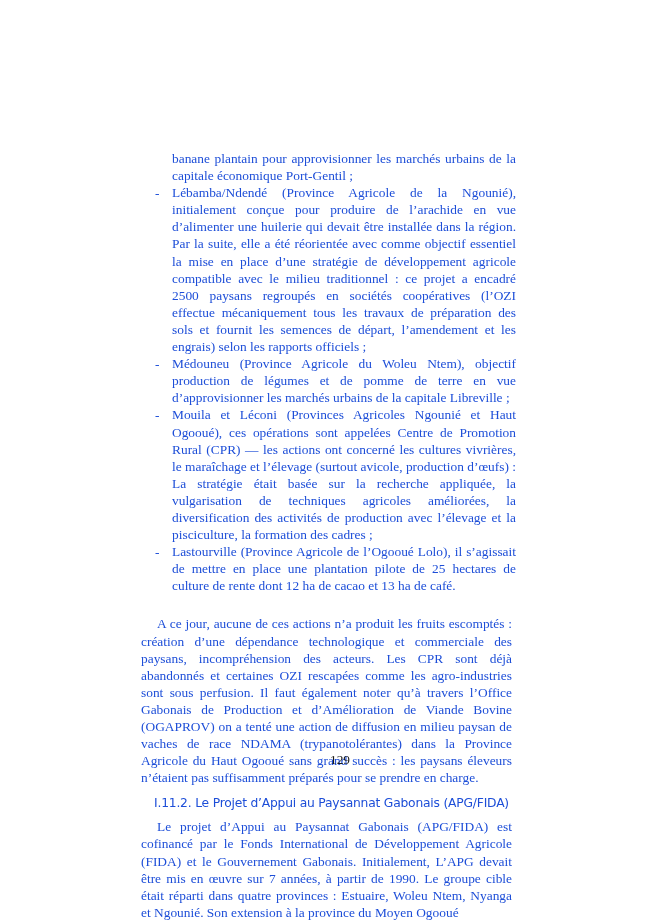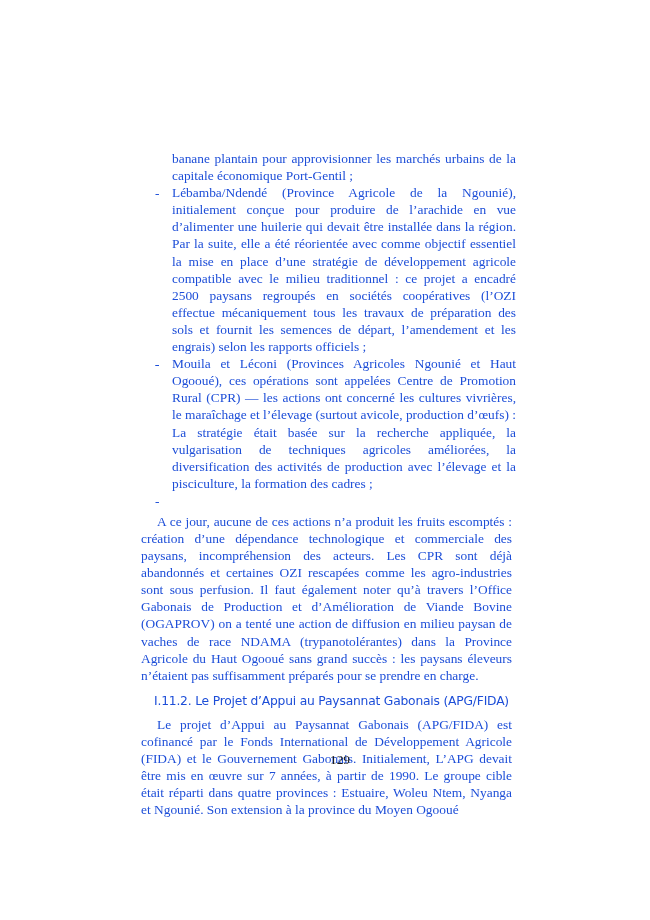--- a/index.html
+++ b/index.html
@@ -28,27 +28,29 @@
 
 <div class="page">
   <div class="cont">banane plantain pour approvisionner les marchés urbains de la capitale économique Port-Gentil ;</div>
 
   <div class="item">
     <span class="dash">-</span>
     <span>Lébamba/Ndendé (Province Agricole de la Ngounié), initialement conçue pour produire de l’arachide en vue d’alimenter une huilerie qui devait être installée dans la région. Par la suite, elle a été réorientée avec comme objectif essentiel la mise en place d’une stratégie de développement agricole compatible avec le milieu traditionnel : ce projet a encadré 2500 paysans regroupés en sociétés coopératives (l’OZI effectue mécaniquement tous les travaux de préparation des sols et fournit les semences de départ, l’amendement et les engrais) selon les rapports officiels ;</span>
   </div>
   <div class="item">
     <span class="dash">-</span>
+    <span>Médouneu (Province Agricole du Woleu Ntem), objectif production de légumes et de pomme de terre en vue d’approvisionner les marchés urbains de la capitale Libreville ;</span>
   </div>
   <div class="item">
     <span class="dash">-</span>
     <span>Mouila et Léconi (Provinces Agricoles Ngounié et Haut Ogooué), ces opérations sont appelées Centre de Promotion Rural (CPR) — les actions ont concerné les cultures vivrières, le maraîchage et l’élevage (surtout avicole, production d’œufs) : La stratégie était basée sur la recherche appliquée, la vulgarisation de techniques agricoles améliorées, la diversification des activités de production avec l’élevage et la pisciculture, la formation des cadres ;</span>
   </div>
   <div class="item">
     <span class="dash">-</span>
+    <span>Lastourville (Province Agricole de l’Ogooué Lolo), il s’agissait de mettre en place une plantation pilote de 25 hectares de culture de rente dont 12 ha de cacao et 13 ha de café.</span>
   </div>
 
   <div class="gap"></div>
 
   <p class="para">A ce jour, aucune de ces actions n’a produit les fruits escomptés : création d’une dépendance technologique et commerciale des paysans, incompréhension des acteurs. Les CPR sont déjà abandonnés et certaines OZI rescapées comme les agro-industries sont sous perfusion. Il faut également noter qu’à travers l’Office Gabonais de Production et d’Amélioration de Viande Bovine (OGAPROV) on a tenté une action de diffusion en milieu paysan de vaches de race NDAMA (trypanotolérantes) dans la Province Agricole du Haut Ogooué sans grand succès : les paysans éleveurs n’étaient pas suffisamment préparés pour se prendre en charge.</p>
 
   <div class="heading">I.11.2. Le Projet d’Appui au Paysannat Gabonais (APG/FIDA)</div>
 
   <p class="para">Le projet d’Appui au Paysannat Gabonais (APG/FIDA) est cofinancé par le Fonds International de Développement Agricole (FIDA) et le Gouvernement Gabonais. Initialement, L’APG devait être mis en œuvre sur 7 années, à partir de 1990. Le groupe cible était réparti dans quatre provinces : Estuaire, Woleu Ntem, Nyanga et Ngounié. Son extension à la province du Moyen Ogooué</p>
 </div>

